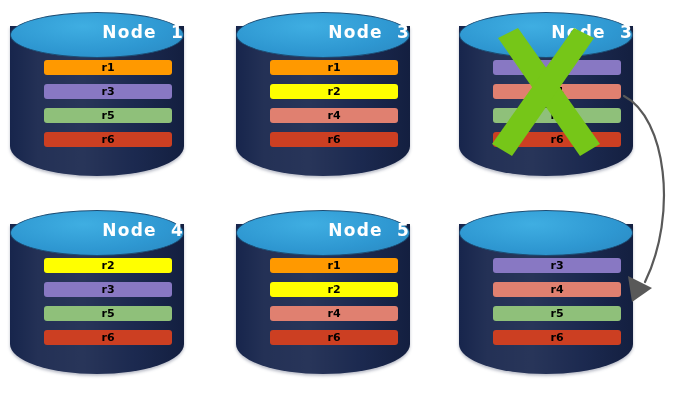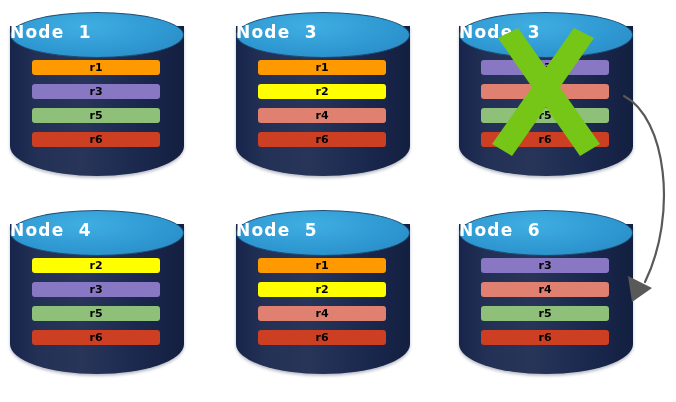--- a/index.html
+++ b/index.html
@@ -69,33 +69,33 @@
     background: radial-gradient(ellipse at 42% 30%, #3FAEE2 0%, #2E97D1 60%, #2A87BF 100%);
     border: 1px solid #1d4d74;
     box-sizing: border-box;
   }
 
   .node-title {
     position: absolute;
     left: 10px;
     top: 18px;
     width: 174px;
-    text-align: left;
+    text-align: right;
     color: #ffffff;
     font-size: 17px;
     font-weight: bold;
     letter-spacing: 1.2px;
     z-index: 4;
     white-space: pre;
   }
 
   
   .records {
     position: absolute;
-    left: 9px;
+    left: 21px;
     top: 56px;
     width: 174px;
     z-index: 3;
   }
 
   .rec {
     position: relative;
     margin: 0 auto 9px auto;
     width: 128px;
     height: 15px;
@@ -194,21 +194,20 @@
         <div class="records">
           <div class="rec" style="background: rgb(255, 153, 0);">r1</div>
           <div class="rec" style="background: rgb(255, 255, 0);">r2</div>
           <div class="rec" style="background: rgb(224, 128, 112);">r4</div>
           <div class="rec" style="background: rgb(204, 63, 34);">r6</div>
         </div>
       </div>
       <div class="node" style="left: 449px; top: 202px;">
         <div class="cyl-body"></div>
         <div class="cyl-top"></div>
-        <div class="node-title">Node  6</div>
         <div class="records">
           <div class="rec" style="background: rgb(136, 120, 195);">r3</div>
           <div class="rec" style="background: rgb(224, 128, 112);">r4</div>
           <div class="rec" style="background: rgb(143, 192, 122);">r5</div>
           <div class="rec" style="background: rgb(204, 63, 34);">r6</div>
         </div>
       </div>
     </div>
 
   <svg id="arrow-layer" viewBox="0 0 676 402" width="676" height="402">

